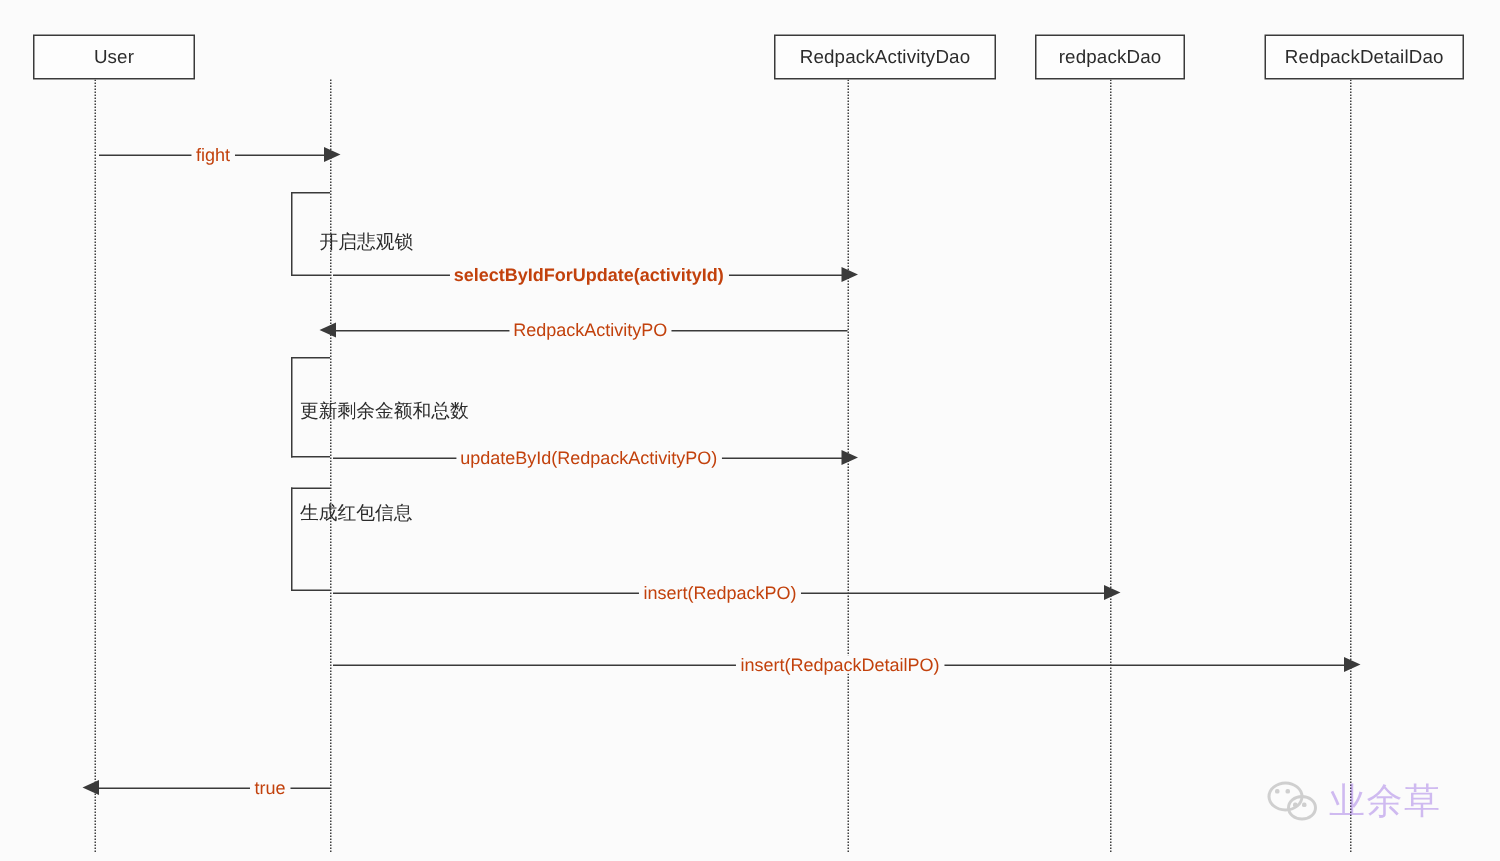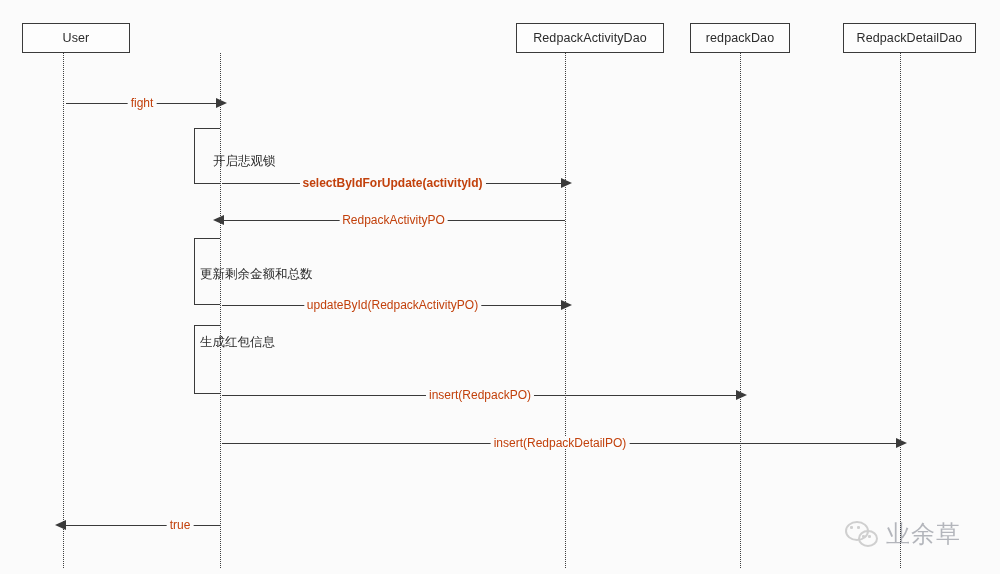--- a/index.html
+++ b/index.html
@@ -88,21 +88,21 @@
   .watermark {
     position: absolute;
     display: flex;
     align-items: center;
     gap: 7px;
     opacity: 0.30;
     pointer-events: none;
   }
   .wm-text {
     font-size: 24px;
-    color: #0f172a;
+    color: #6d28d9;
     letter-spacing: 1px;
     font-family: "DejaVu Sans", sans-serif;
   }
   .wm-icon {
     width: 34px;
     height: 26px;
     position: relative;
   }
   .wm-bubble-a, .wm-bubble-b {
     position: absolute;

